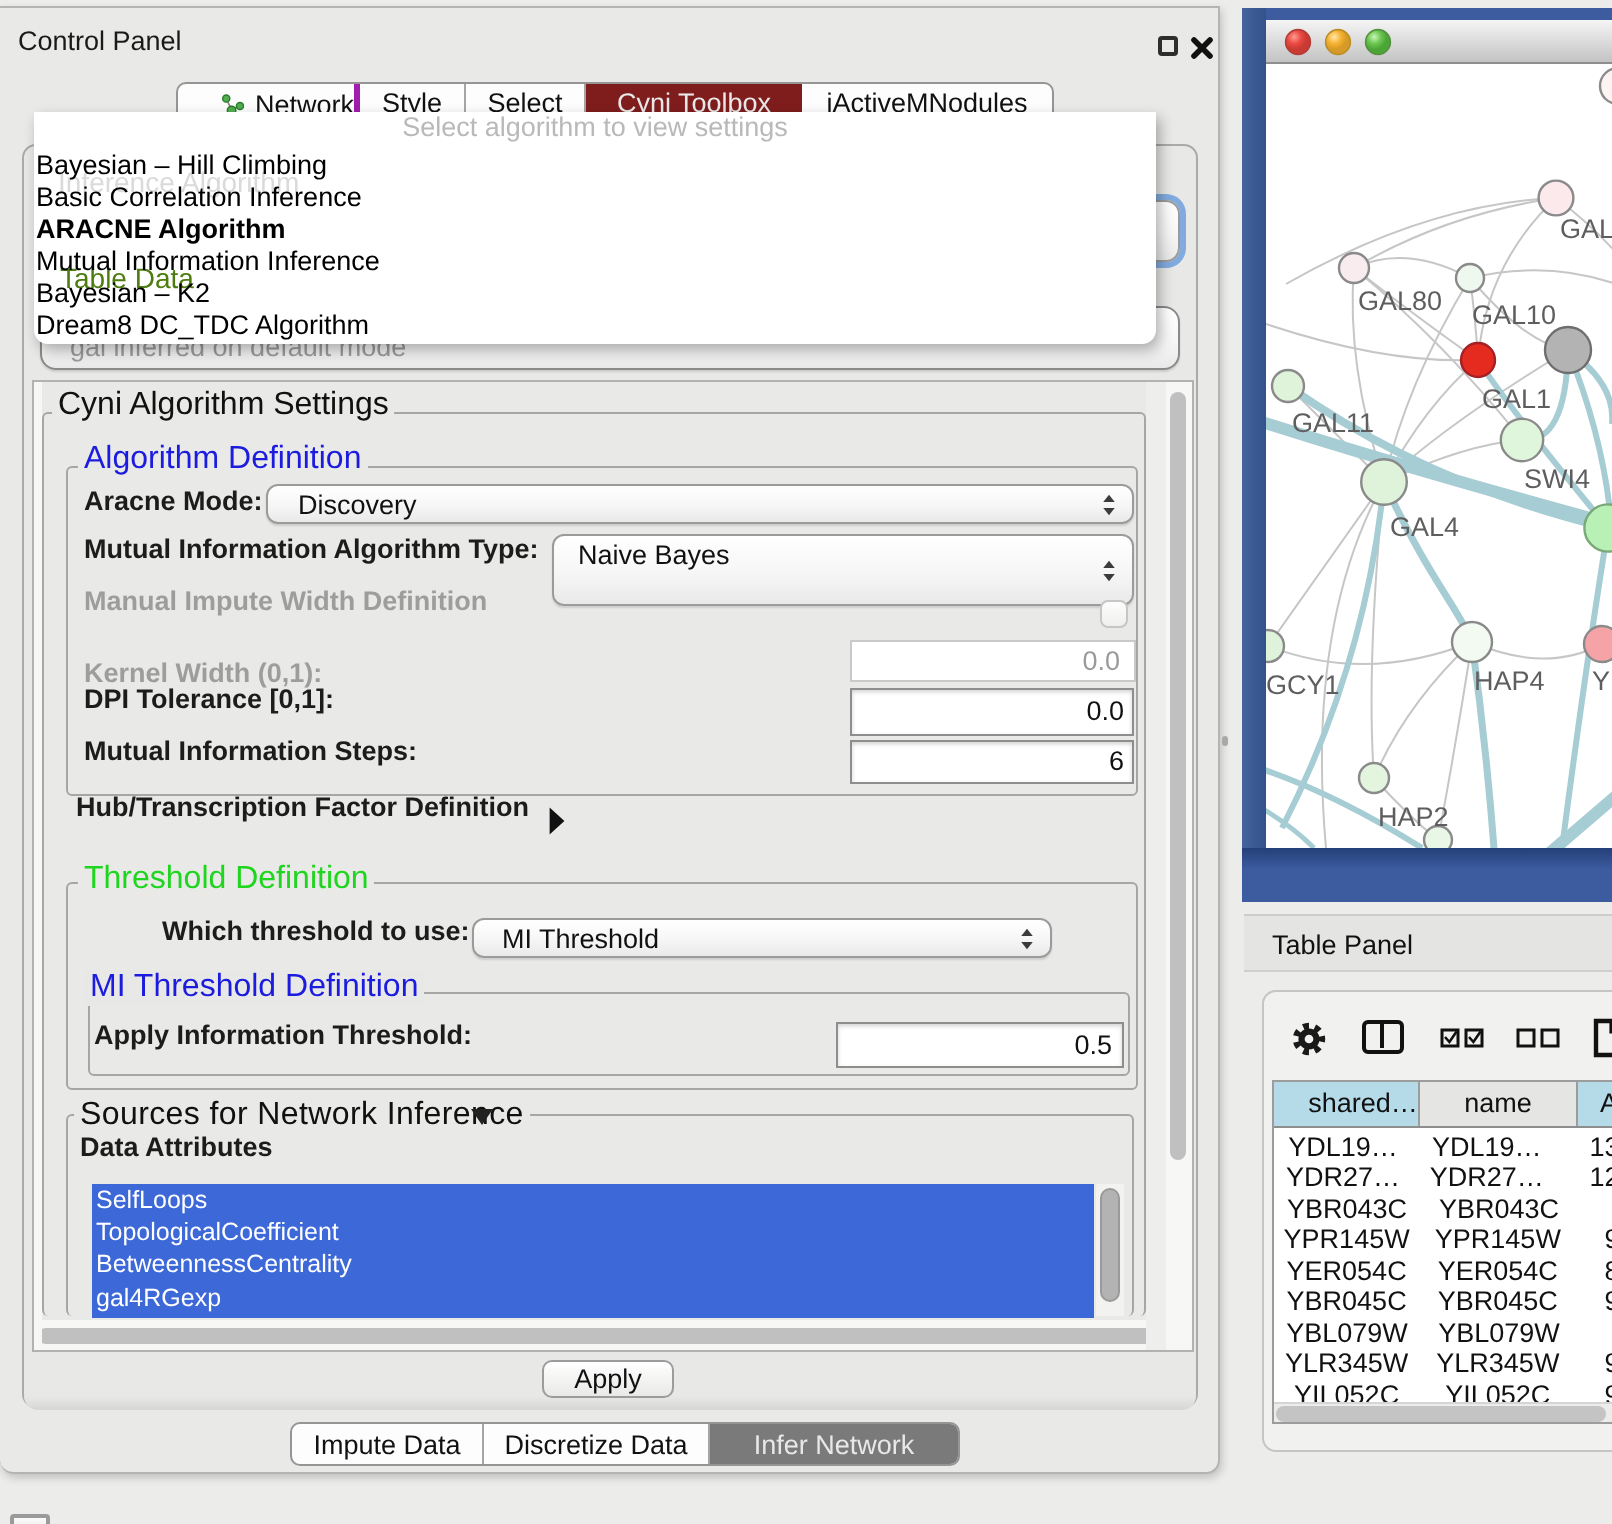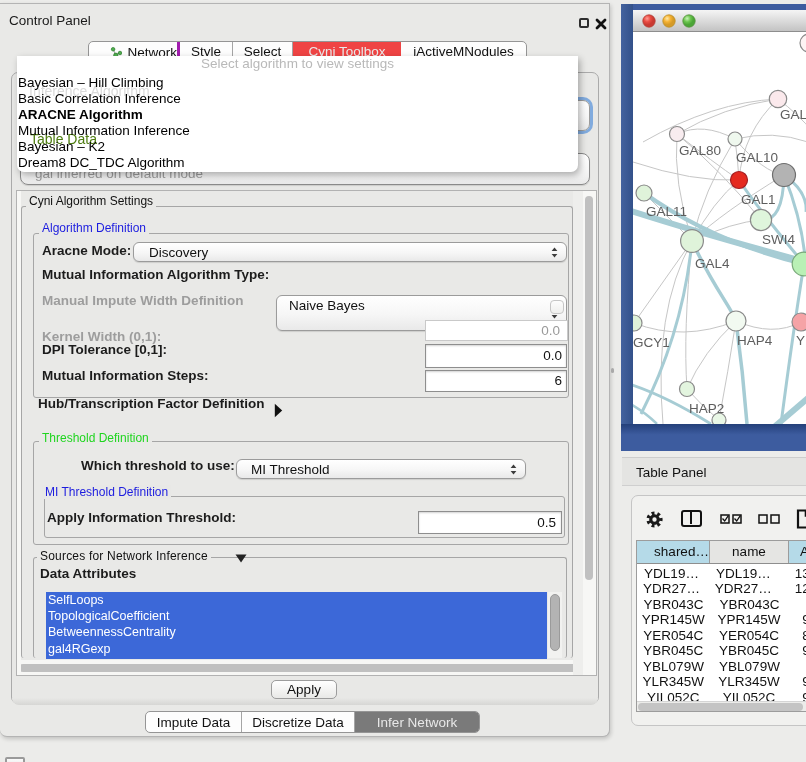--- a/index.html
+++ b/index.html
@@ -5,21 +5,21 @@
   * { margin:0; padding:0; box-sizing:border-box; }
   html,body { width:806px; height:762px; background:#ececea; font-family:"Liberation Sans", sans-serif; overflow:hidden; }
   .abs { position:absolute; }
   .lbl { font-size:13.5px; font-weight:bold; color:#1c1c1c; white-space:nowrap; }
   .lbl-dis { font-size:13.5px; font-weight:bold; color:#9d9d9d; white-space:nowrap; }
   .combo { background:linear-gradient(#ffffff,#f6f6f6 55%,#e9e9e9); border:1px solid #9b9b9b; border-radius:6px; box-shadow:0 1px 1px rgba(0,0,0,0.12); }
   .ctext { position:absolute; font-size:13.5px; color:#111; white-space:nowrap; }
   .spin { position:absolute; right:8px; top:50%; width:7px; height:11px; margin-top:-5.5px; }
   .tfield { background:#ffffff; border:1px solid #8e8e8e; box-shadow:inset 0 1px 2px rgba(0,0,0,0.18); font-size:13.5px; color:#111; text-align:right; }
   .grp { border:1px solid #a6a6a6; border-radius:3px; }
-  .grptitle { position:absolute; background:#e9e9e7; padding:0 3px; font-size:12px; white-space:nowrap; }
+  .grptitle { position:absolute; background:#e9e9e7; padding:0 3px; font-size:16px; white-space:nowrap; }
 </style>
 </head>
 <body>
 
 <div class="abs" id="cpwin" style="left:0px; top:3px; width:610px; height:734px; background:#e9e9e7; border:1px solid #b4b4b4; border-left:none; border-radius:0 0 7px 7px; box-shadow:1px 2px 4px rgba(0,0,0,0.18);">
 
   <div class="abs" style="left:9px; top:9px; font-size:13.5px; color:#1a1a1a;">Control Panel</div>
   <div class="abs" style="left:579px; top:14px; width:10px; height:10px; border:2px solid #2e2e2e; border-radius:2px;"></div>
   <svg class="abs" style="left:595px; top:14px;" width="12" height="12" viewBox="0 0 12 12">
       <path d="M2 2 L10 10 M10 2 L2 10" stroke="#111" stroke-width="2.8" stroke-linecap="round"></path>
@@ -30,21 +30,21 @@
       <svg width="14" height="14" viewBox="0 0 14 14" style="margin-right:5px;">
           <path d="M3.5 3 L6.5 9 M6.5 9 L11 7" stroke="#8a8a8a" stroke-width="1"></path>
           <circle cx="3.5" cy="2.8" r="2" fill="#4faf4f" stroke="#2c7a2c" stroke-width="0.8"></circle>
           <circle cx="6.5" cy="9.5" r="2.4" fill="#4faf4f" stroke="#2c7a2c" stroke-width="0.8"></circle>
           <circle cx="11.2" cy="7" r="2" fill="#4faf4f" stroke="#2c7a2c" stroke-width="0.8"></circle>
         </svg>
       <span>Network</span>
     </div>
     <div style="width:53px; border-right:1px solid #a5a5a5; display:flex; align-items:center; justify-content:center;">Style</div>
     <div style="width:60px; border-right:1px solid #a5a5a5; display:flex; align-items:center; justify-content:center;">Select</div>
-    <div style="width:108px; background:#ef4444; color:#e9e9e9; display:flex; align-items:center; justify-content:center;">Cyni Toolbox</div>
+    <div style="width:108px; background:#7f1d1d; color:#e9e9e9; display:flex; align-items:center; justify-content:center;">Cyni Toolbox</div>
     <div style="flex:1; display:flex; align-items:center; justify-content:center; border-radius:0 5px 5px 0;">jActiveMNodules</div>
   </div>
 
   <div class="abs" style="left:11px; top:68px; width:588px; height:632px; background:#e8e8e6; border:1px solid #aaaaaa; border-radius:7px;"></div>
   <div class="abs" style="left:12px; top:694px; width:586px; height:7px; background:linear-gradient(#e8e8e6,#d6d6d4); border-radius:0 0 7px 7px;"></div>
 
   <div class="abs combo" style="left:25px; top:96px; width:565px; height:31px; border-radius:7px; box-shadow:0 0 0 3px rgba(110,160,220,0.85);"></div>
   <div class="abs combo" style="left:20px; top:149px; width:570px; height:32px; border-radius:8px; border-color:#8a8a8a;">
     <div class="abs" style="left:14px; top:12px; font-size:13.5px; color:#9b9b9b;">gal inferred on default mode</div>
   </div>
@@ -69,21 +69,21 @@
   <div class="abs lbl" style="left:42px; top:239px;">Aracne Mode:</div>
   <div class="abs combo" style="left:133px; top:238px; width:434px; height:20px;">
     <div class="ctext" style="left:15px; top:1.5px;">Discovery</div>
     <svg class="spin" viewBox="0 0 8 13">
         <path d="M4 0.5 L7.4 4.8 L0.6 4.8 Z" fill="#3c3c3c"></path>
         <path d="M4 12.5 L7.4 8.2 L0.6 8.2 Z" fill="#3c3c3c"></path>
       </svg>
   </div>
 
   <div class="abs lbl" style="left:42px; top:263px;">Mutual Information Algorithm Type:</div>
-  <div class="abs combo" style="left:276px; top:263px; width:291px; height:36px;margin-top:28px;">
+  <div class="abs combo" style="left:276px; top:263px; width:291px; height:36px;">
     <div class="ctext" style="left:12px; top:1.5px;">Naive Bayes</div>
     <svg class="spin" viewBox="0 0 8 13">
         <path d="M4 0.5 L7.4 4.8 L0.6 4.8 Z" fill="#3c3c3c"></path>
         <path d="M4 12.5 L7.4 8.2 L0.6 8.2 Z" fill="#3c3c3c"></path>
       </svg>
   </div>
 
   <div class="abs lbl-dis" style="left:42px; top:289px;">Manual Impute Width Definition</div>
   <div class="abs" style="left:550px; top:296px; width:14px; height:14px; background:linear-gradient(#fdfdfd,#efefed); border:1px solid #c6c6c6; border-radius:4px;"></div>
 

